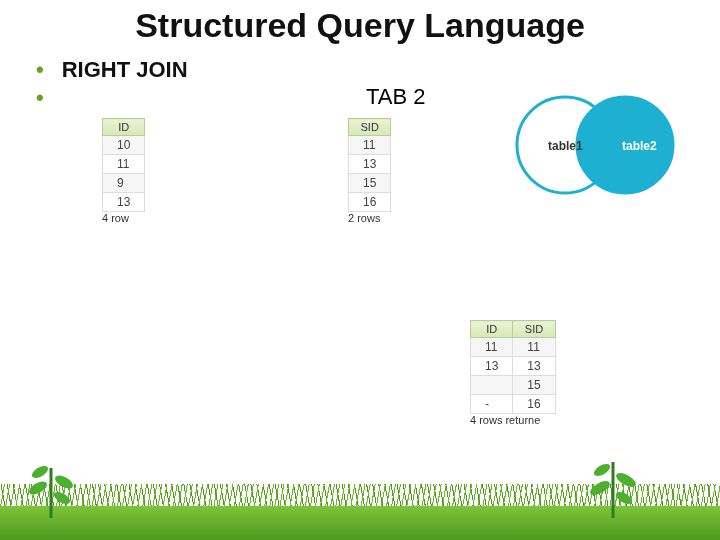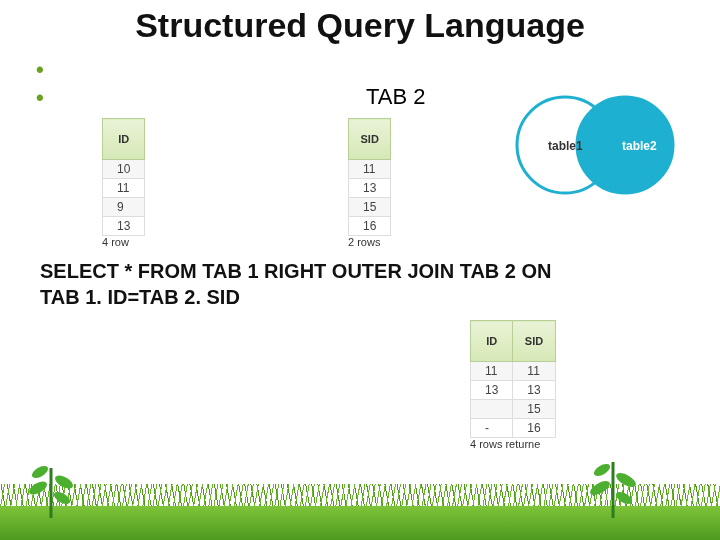--- a/index.html
+++ b/index.html
@@ -5,21 +5,21 @@
   html,body{margin:0;padding:0;width:720px;height:540px;font-family:"Segoe UI",Arial,sans-serif;background:#fff;overflow:hidden}
   .slide{position:relative;width:656px;height:540px}
   .title{position:absolute;top:6px;left:0;width:720px;text-align:center;font-size:34px;font-weight:700;color:#111}
   .bullets{position:absolute;top:56px;left:36px;font-size:22px;font-weight:700;color:#111}
   .b-row{display:flex;align-items:flex-start;line-height:28px}
   .b-row .dot{color:#6aa121;font-size:22px;margin-right:18px;line-height:28px}
   .tab1-label{position:absolute;top:84px;left:118px;font-size:22px;font-weight:700}
   .tab2-label{position:absolute;top:84px;left:366px;font-size:22px;font-weight:400}
 
   .tbl{border-collapse:collapse;font-size:12px;color:#444}
-  .tbl th{background:linear-gradient(#e9f3d6,#d6e8b6);border:1px solid #b7cf95;padding:14px 10px;font-weight:700;color:#333;font-size:11px}
+  .tbl th{background:linear-gradient(#e9f3d6,#d6e8b6);border:1px solid #b7cf95;padding:2px 10px;font-weight:400;color:#333;font-size:11px}
   .tbl td{border:1px solid #ddd;padding:2px 14px}
   .tbl tr:nth-child(even) td{background:#f6f6f6}
   .rowcount{font-size:11px;color:#333;}
 
   .tab1-block{position:absolute;top:118px;left:102px}
   .tab2-block{position:absolute;top:118px;left:348px}
 
   .venn{position:absolute;top:90px;left:500px;width:190px;height:110px}
   .venn svg{width:190px;height:110px}
 
@@ -39,20 +39,21 @@
 </head>
 <body>
 
 <div class="slide">
 
   <div class="title">Structured Query Language</div>
 
   <div class="bullets">
     <div class="b-row">
       <span class="dot">•</span>
+      <span>RIGHT JOIN</span>
     </div>
     <div class="b-row">
       <span class="dot">•</span>
     </div>
   </div>
 
   <div class="tab2-label">TAB 2</div>
 
   <div class="tab1-block">
     <table class="tbl">
@@ -103,24 +104,20 @@
   <div class="venn">
     <svg viewBox="0 0 190 110">
       <circle cx="65" cy="55" r="48" fill="#ffffff" stroke="#1eb0d0" stroke-width="3"></circle>
       <circle cx="125" cy="55" r="48" fill="#1eb0d0" stroke="#1eb0d0" stroke-width="3"></circle>
       <path d="M95 17 A48 48 0 0 1 95 93 A48 48 0 0 1 95 17 Z" fill="#1eb0d0"></path>
       <text x="48" y="60" font-size="12" font-weight="700" fill="#333">table1</text>
       <text x="122" y="60" font-size="12" font-weight="700" fill="#fff">table2</text>
     </svg>
   </div>
 
-  <div class="query">
-    <div>SELECT * FROM TAB 1 RIGHT OUTER JOIN TAB 2 ON</div>
-    <div>TAB 1. ID=TAB 2. SID</div>
-  </div>
 
   <div class="result-block">
     <table class="tbl">
       <tbody>
           <tr>
         <th>ID</th>
         <th>SID</th>
       </tr>
       <tr>
             <td>11</td>

